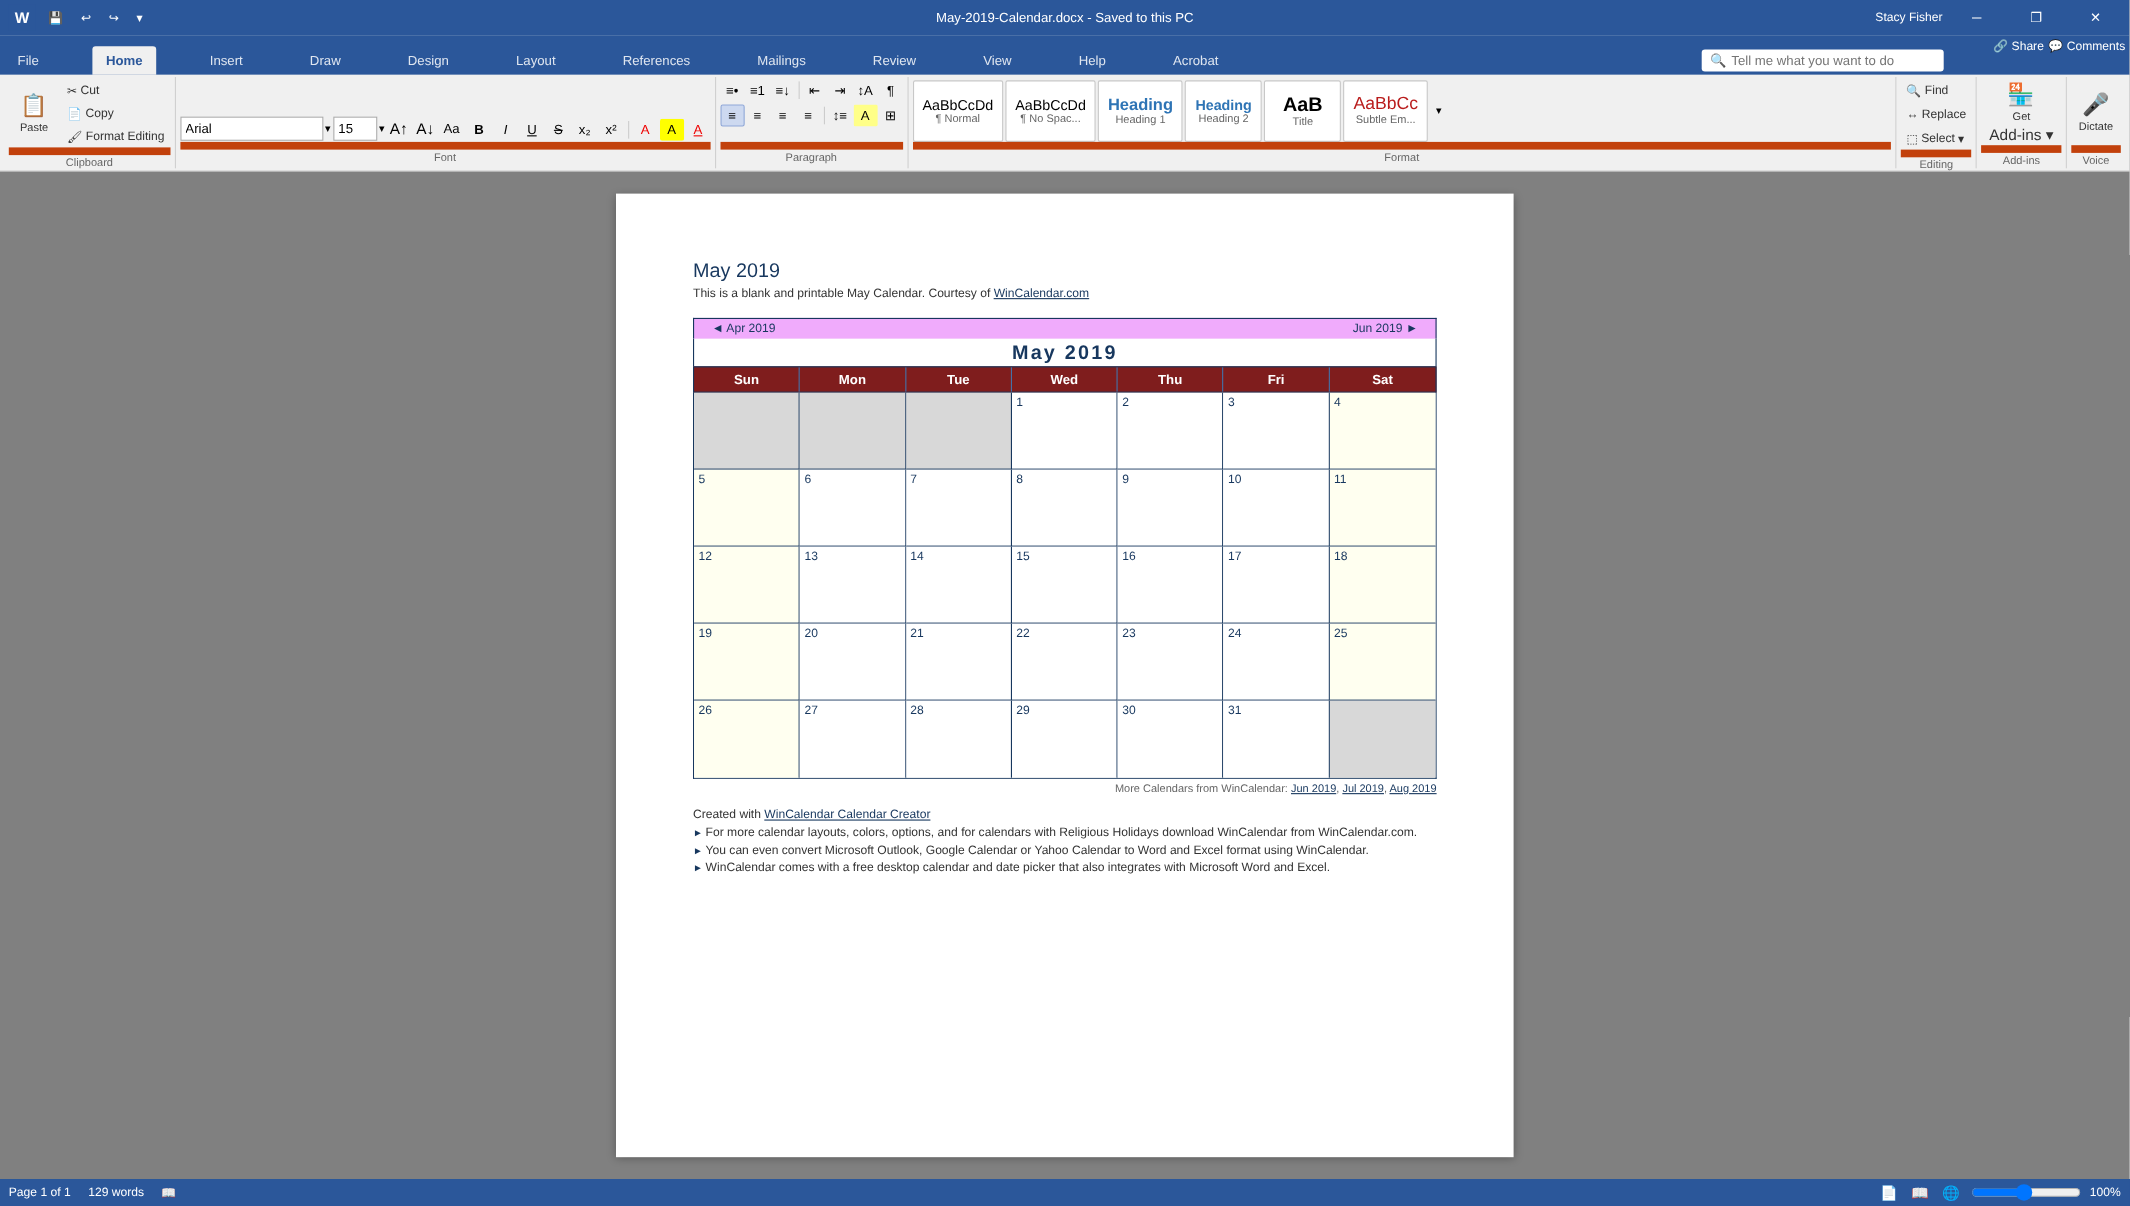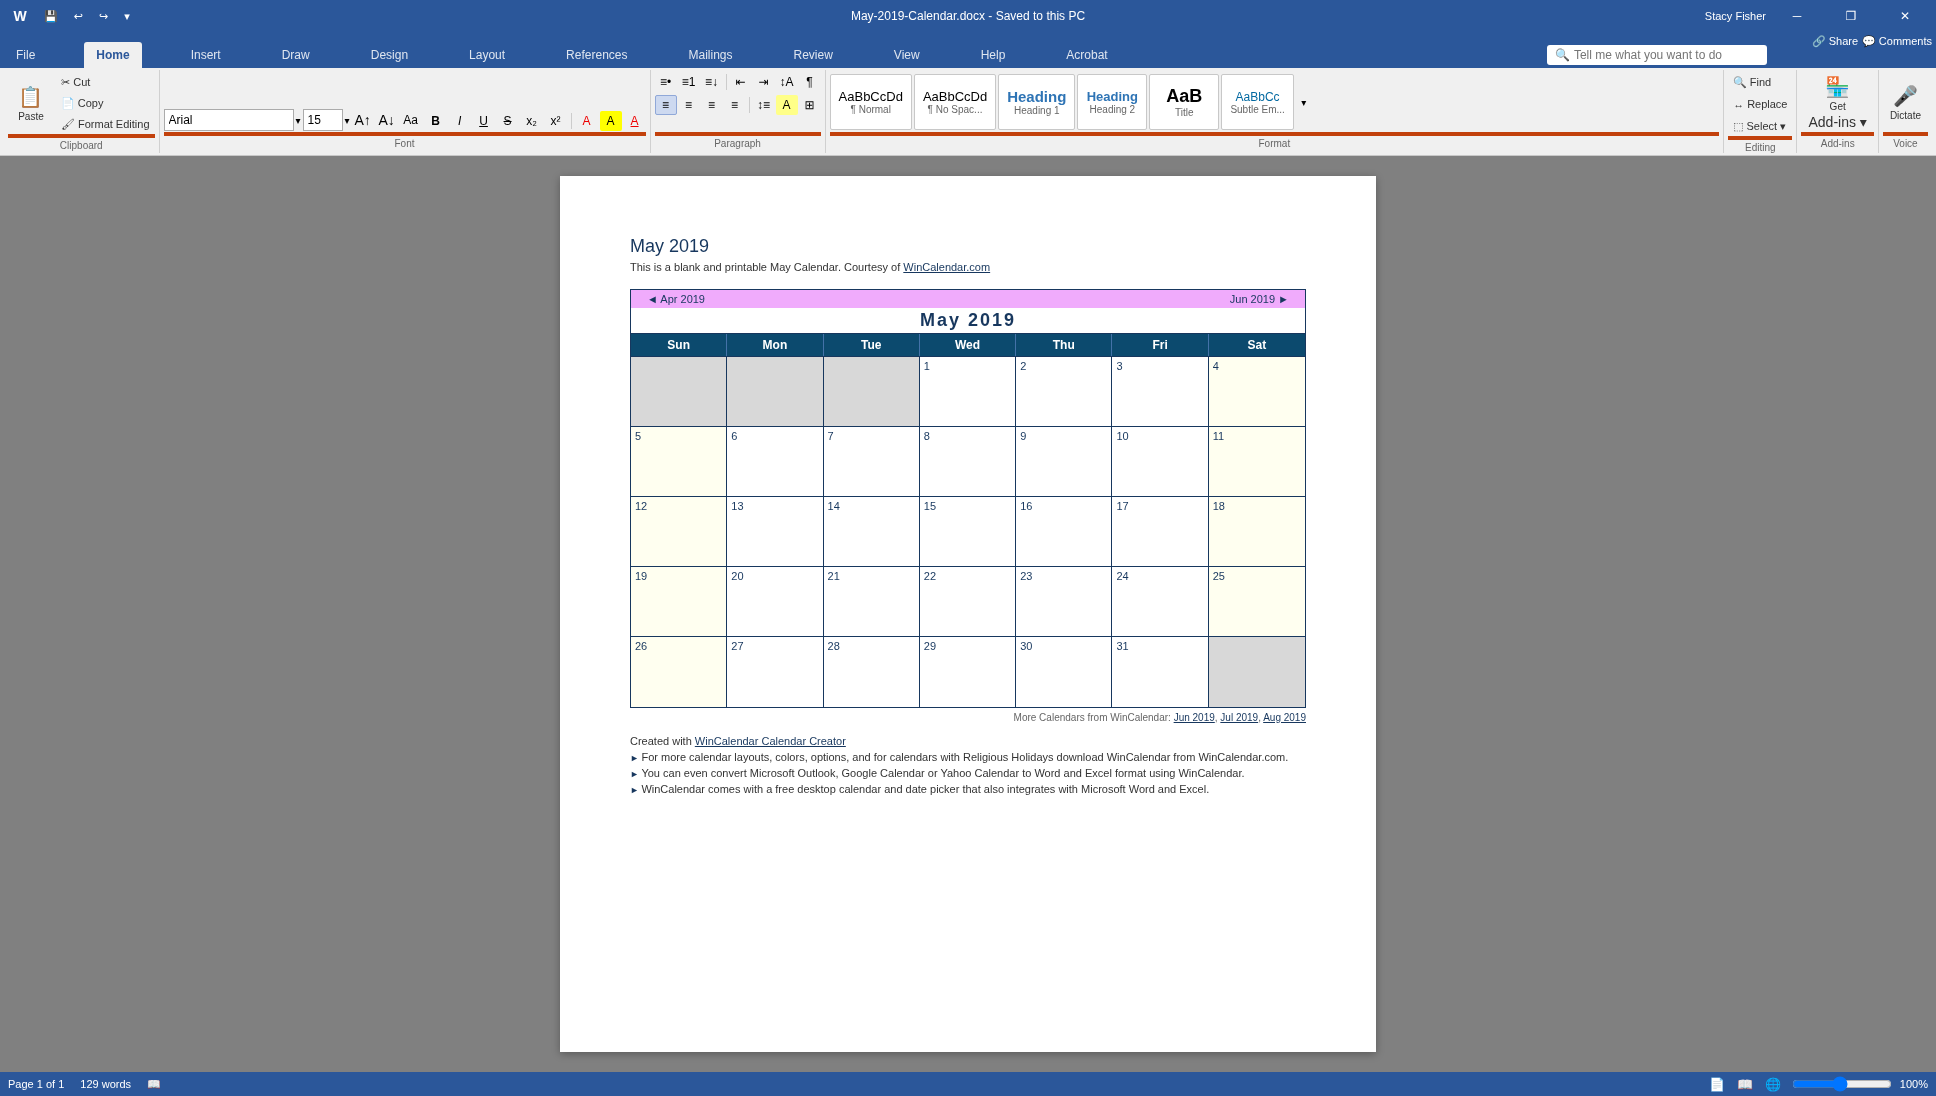--- a/index.html
+++ b/index.html
@@ -70,21 +70,21 @@
       border-right: 1px solid #d0d0d0;
       min-width: fit-content;
     }
     .ribbon-group:last-child { border-right: none; }
     .ribbon-group-content { display: flex; align-items: center; gap: 2px; flex: 1; }
     .ribbon-group-label {
       font-size: 10px;
       color: #666;
       text-align: center;
       padding: 2px 0;
-      border-top: 4px solid #c2410c;
+      border-top: 7px solid #c2410c;
       margin-top: auto;
     }
     .ribbon-btn {
       display: flex;
       flex-direction: column;
       align-items: center;
       justify-content: center;
       padding: 3px 6px;
       border: 1px solid transparent;
       border-radius: 3px;
@@ -184,21 +184,21 @@
       display: flex;
       justify-content: space-between;
       align-items: center;
       background: #f0abfc;
       padding: 3px 16px;
       border: 1px solid #17375e;
       border-bottom: none;
     }
     .cal-nav a { font-size: 11px; color: #17375e; text-decoration: none; }
     .cal-header-row {
-      background: #0c4a6e;
+      background: #7f1d1d;
       display: grid;
       grid-template-columns: repeat(7, 1fr);
       border: 1px solid #17375e;
     }
     .cal-day-header {
       color: white;
       text-align: center;
       font-size: 12px;
       font-weight: bold;
       padding: 4px 0;
@@ -387,21 +387,21 @@
         </div>
         <div class="style-item">
           <span style="font-size:13px;font-weight:bold;color:#2e74b5">Heading</span>
           <span style="font-size:10px;color:#666">Heading 2</span>
         </div>
         <div class="style-item">
           <span style="font-size:18px;font-weight:bold">AaB</span>
           <span style="font-size:10px;color:#666">Title</span>
         </div>
         <div class="style-item">
-          <span style="font-size:12px;color:#0369a1">AaBbCc</span>
+          <span style="font-size:16px;color:#b91c1c">AaBbCc</span>
           <span style="font-size:10px;color:#666">Subtle Em...</span>
         </div>
         <button class="fmt-btn" style="height:56px;width:16px;font-size:10px">▾</button>
       </div>
     </div>
     <div class="ribbon-group-label">Format</div>
   </div>
 
   <div class="ribbon-group">
     <div class="ribbon-group-content" style="flex-direction:column;align-items:flex-start;gap:2px">

